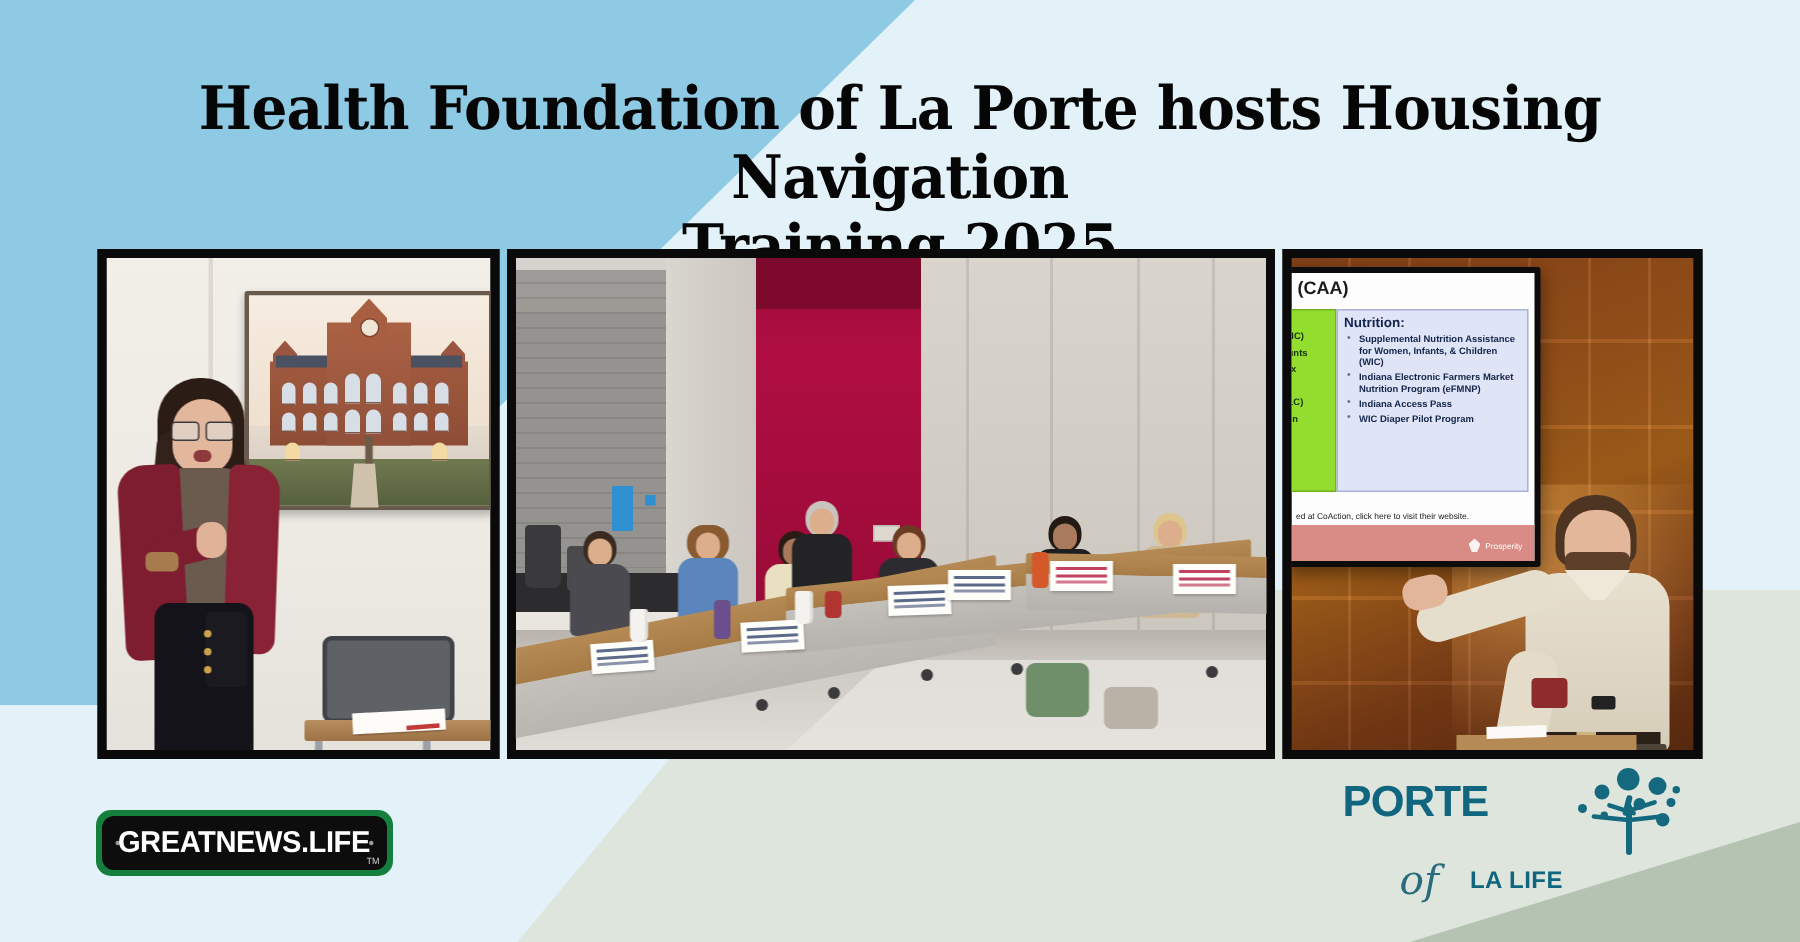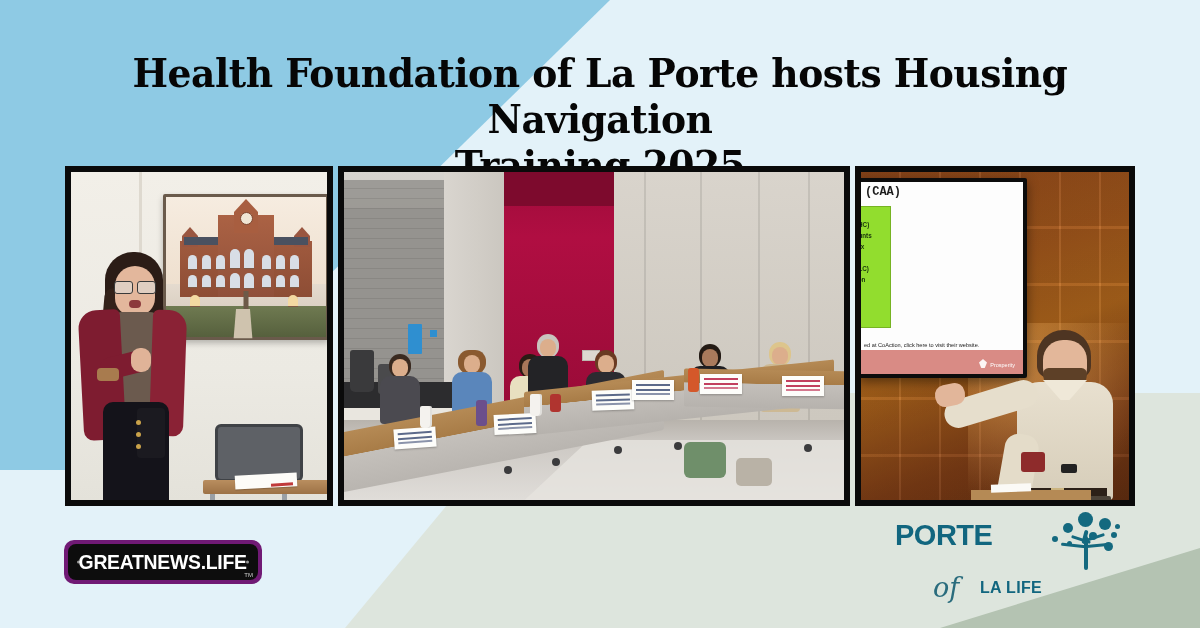--- a/index.html
+++ b/index.html
@@ -151,21 +151,21 @@
 
   
   .p3 .wood{position:absolute;inset:0;
     background:
       repeating-linear-gradient(90deg,rgba(0,0,0,.10) 0 38px,rgba(255,255,255,.05) 38px 40px),
       repeating-linear-gradient(180deg,rgba(0,0,0,.12) 0 54px,rgba(255,255,255,.04) 54px 57px),
       linear-gradient(160deg,#a4511e 0%,#b4601f 30%,#c2711f 52%,#8d4418 78%,#6d3312 100%);}
   .p3 .glow{position:absolute;left:40%;top:46%;width:70%;height:58%;background:radial-gradient(ellipse at 30% 30%,rgba(255,190,110,.45),rgba(255,170,90,0) 68%);}
   .p3 .tvf{position:absolute;left:-2px;top:6px;width:168px;height:200px;background:#0c0c0c;border-radius:2px;box-shadow:0 4px 12px rgba(0,0,0,.45);}
   .p3 .slide{position:absolute;left:2px;top:4px;right:4px;bottom:4px;background:#fdfdfd;overflow:hidden;}
-  .p3 .sl-title{position:absolute;left:4px;top:3px;font-size:12px;font-weight:700;color:#1b1b1b;font-family:Liberation Mono, monospace;}
+  .p3 .sl-title{position:absolute;left:4px;top:3px;font-size:12px;font-weight:700;color:#1b1b1b;font-family:Liberation Sans, sans-serif;}
   .p3 .boxG{position:absolute;left:-22px;top:24px;width:50px;bottom:46px;background:#92dd2e;border:1px solid #76b323;}
   .p3 .boxB{position:absolute;left:30px;top:24px;right:4px;bottom:46px;background:#dfe4f7;border:1px solid #aab2d8;}
   .p3 .boxB h4{margin:3px 0 3px 4px;font-size:9px;color:#12234f;font-family:"Liberation Sans",sans-serif;}
   .p3 .boxB ul{margin:0;padding:0 3px 0 14px;list-style:none;}
   .p3 .boxB li{font-size:6.3px;line-height:7.6px;color:#132548;font-weight:700;margin-bottom:2.6px;position:relative;}
   .p3 .boxB li::before{content:"•";position:absolute;left:-8px;top:-1px;color:#6b7192;font-size:7px;}
   .p3 .boxG p{margin:3px 0 3px 3px;font-size:6.3px;line-height:8px;color:#17320c;font-weight:700;}
   .p3 .sl-foot{position:absolute;left:3px;right:3px;bottom:26px;font-size:5.6px;color:#222;font-family:"Liberation Sans",sans-serif;}
   .p3 .sl-band{position:absolute;left:0;right:0;bottom:0;height:24px;background:#d98b85;}
   .p3 .sl-brand{position:absolute;right:8px;bottom:6px;font-size:5.5px;color:#fff;font-family:"Liberation Sans",sans-serif;}
@@ -183,21 +183,21 @@
   .p3 .m-watch{position:absolute;left:200px;top:292px;width:16px;height:9px;background:#222;border-radius:2px;}
   .p3 .m-belt{position:absolute;left:164px;top:316px;width:82px;height:10px;background:#2c2118;}
   .p3 .m-buckle{position:absolute;left:190px;top:316px;width:13px;height:10px;background:#cbb47f;}
   .p3 .m-pants{position:absolute;left:160px;top:324px;width:90px;height:62px;background:#4b4338;border-radius:2px;}
   .p3 .table3{position:absolute;left:110px;top:318px;width:120px;height:10px;background:#b58a55;}
   .p3 .paper3{position:absolute;left:130px;top:312px;width:40px;height:8px;background:#fbfaf6;transform:rotate(-2deg);}
 
   
   .gn{
     position:absolute;left:64px;top:540px;width:198px;height:44px;
-    background:#701a75;border-radius:10px;padding:4px;box-sizing:border-box;
+    background:#15803d;border-radius:10px;padding:4px;box-sizing:border-box;
   }
   .gn-inner{
     width:100%;height:100%;background:#0d0d0d;border-radius:8px;
     display:flex;align-items:center;justify-content:center;position:relative;
   }
   .gn-text{
     color:#fff;font-family:"Liberation Sans",sans-serif;font-weight:700;
     font-size:20px;letter-spacing:-0.3px;transform:scaleX(.97);
   }
   .gn-dot{position:absolute;top:50%;width:3px;height:3px;border-radius:50%;background:#9a9a9a;transform:translateY(-50%);}
@@ -404,20 +404,29 @@
               <p>bility:</p>
               <p>ling (HC)</p>
               <p>Accounts</p>
               <p>me Tax</p>
               <p>)</p>
               <p>es (CLC)</p>
               <p>vention</p>
               <p>y</p>
             </div>
 
+            <div class="boxB">
+              <h4>Nutrition:</h4>
+              <ul>
+                <li>Supplemental Nutrition Assistance for Women, Infants, &amp; Children (WIC)</li>
+                <li>Indiana Electronic Farmers Market Nutrition Program (eFMNP)</li>
+                <li>Indiana Access Pass</li>
+                <li>WIC Diaper Pilot Program</li>
+              </ul>
+            </div>
 
             <div class="sl-foot">ed at CoAction, click here to visit their website.</div>
             <div class="sl-band"></div>
             <div class="sl-leaf"></div>
             <div class="sl-brand">Prosperity</div>
           </div>
         </div>
 
         <div>
           <div class="m-hair"></div>

